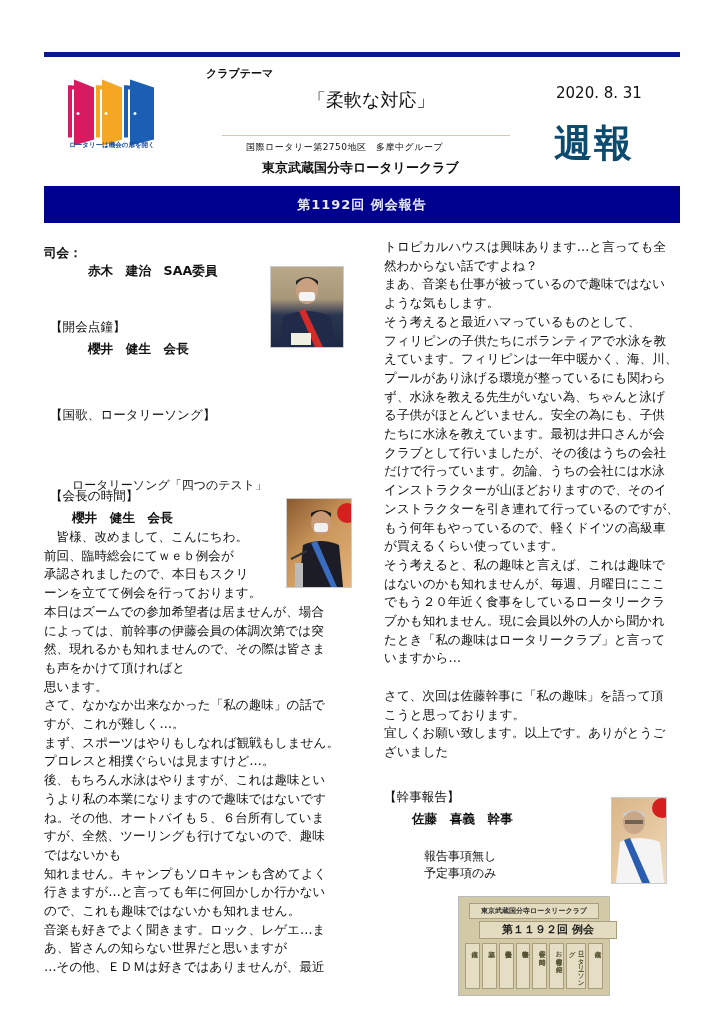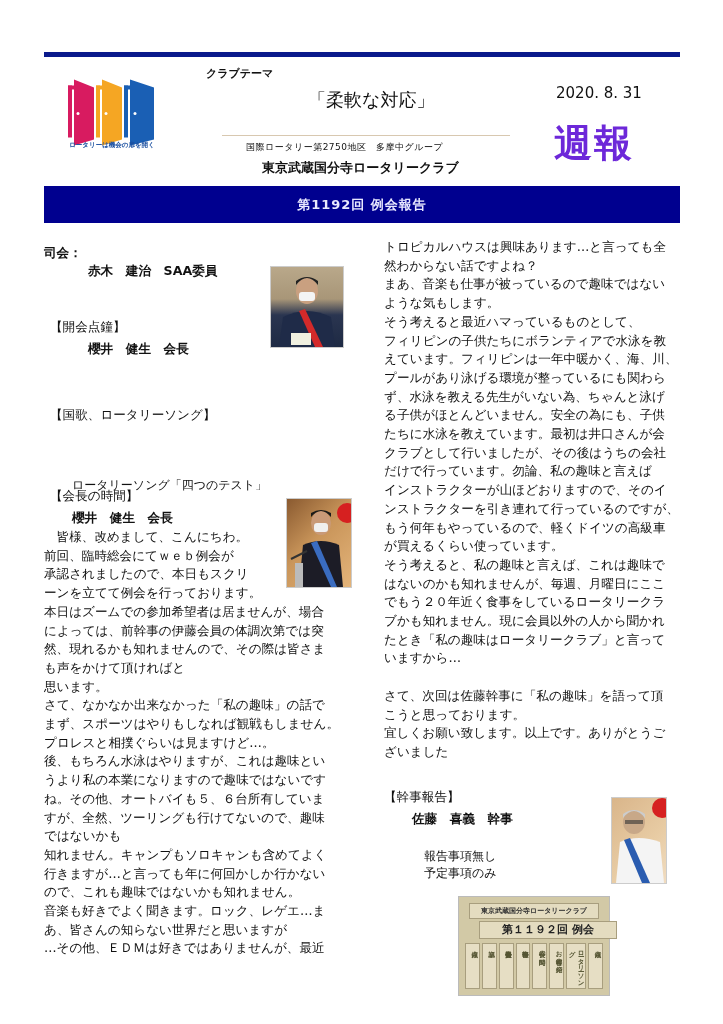--- a/index.html
+++ b/index.html
@@ -10,21 +10,21 @@
   .logo { left:62px; top:66px; width:100px; height:90px; }
   .logo-caption { left:62px; top:141px; width:100px; font-size:6.5px; text-align:center;
                   color:#1a4fa0; font-family:"DejaVu Sans",sans-serif; font-weight:bold; white-space:nowrap; }
   .theme-label { left:206px; top:66px; font-size:11px; font-weight:bold; font-family:"DejaVu Sans",sans-serif; }
   .theme { left:308px; top:88px; font-size:18px; font-family:"DejaVu Sans",sans-serif; }
   .divline { left:222px; top:135px; width:288px; height:1px; background:#d8c8b0; }
   .district { left:246px; top:141px; font-size:9px; font-family:"DejaVu Sans",sans-serif; letter-spacing:0.5px; }
   .clubname { left:262px; top:159px; font-size:13px; font-weight:bold; font-family:"DejaVu Sans",sans-serif; }
   .date { left:556px; top:84px; font-size:15px; font-family:"DejaVu Sans",sans-serif; }
   .weekly { left:554px; top:118px; font-size:38px; font-weight:bold; font-family:"DejaVu Sans",sans-serif;
-            color:#6d28d9; letter-spacing:2px; }
+            color:#0c4a6e; letter-spacing:2px; }
   .banner { left:44px; top:186px; width:636px; height:37px; background:#00008f;
             display:flex; align-items:center; justify-content:center; }
   .banner span { color:#e8e8ff; font-size:13px; font-weight:bold; font-family:"DejaVu Sans",sans-serif; letter-spacing:1px; }
   .t { font-size:12.6px; line-height:18.7px; white-space:nowrap; }
   .bold { font-weight:bold; font-family:"DejaVu Sans",sans-serif; }
   .photo { border:1px solid #ccc; overflow:hidden; }
   .col-right { left:384px; top:238px; }
   .col-right div { font-size:12.6px; line-height:18.7px; white-space:nowrap; }
   .blank { height:18.7px; }
 </style>
@@ -104,20 +104,21 @@
   <div class="t">　皆様、改めまして、こんにちわ。</div>
   <div class="t">前回、臨時総会にてｗｅｂ例会が</div>
   <div class="t">承認されましたので、本日もスクリ</div>
   <div class="t">ーンを立てて例会を行っております。</div>
   <div class="t">本日はズームでの参加希望者は居ませんが、場合</div>
   <div class="t">によっては、前幹事の伊藤会員の体調次第では突</div>
   <div class="t">然、現れるかも知れませんので、その際は皆さま</div>
   <div class="t">も声をかけて頂ければと</div>
   <div class="t">思います。</div>
   <div class="t">さて、なかなか出来なかった「私の趣味」の話で</div>
+  <div class="t">すが、これが難しく…。</div>
   <div class="t">まず、スポーツはやりもしなれば観戦もしません。</div>
   <div class="t">プロレスと相撲ぐらいは見ますけど…。</div>
   <div class="t">後、もちろん水泳はやりますが、これは趣味とい</div>
   <div class="t">うより私の本業になりますので趣味ではないです</div>
   <div class="t">ね。その他、オートバイも５、６台所有していま</div>
   <div class="t">すが、全然、ツーリングも行けてないので、趣味</div>
   <div class="t">ではないかも</div>
   <div class="t">知れません。キャンプもソロキャンも含めてよく</div>
   <div class="t">行きますが…と言っても年に何回かしか行かない</div>
   <div class="t">ので、これも趣味ではないかも知れません。</div>
@@ -132,21 +133,21 @@
   <div>まあ、音楽も仕事が被っているので趣味ではない</div>
   <div>ような気もします。</div>
   <div>そう考えると最近ハマっているものとして、</div>
   <div>フィリピンの子供たちにボランティアで水泳を教</div>
   <div>えています。フィリピンは一年中暖かく、海、川、</div>
   <div>プールがあり泳げる環境が整っているにも関わら</div>
   <div>ず、水泳を教える先生がいない為、ちゃんと泳げ</div>
   <div>る子供がほとんどいません。安全の為にも、子供</div>
   <div>たちに水泳を教えています。最初は井口さんが会</div>
   <div>クラブとして行いましたが、その後はうちの会社</div>
-  <div>だけで行っています。勿論、私の趣味と言えば</div>
+  <div>だけで行っています。勿論、うちの会社には水泳</div>
   <div>インストラクターが山ほどおりますので、そのイ</div>
   <div>ンストラクターを引き連れて行っているのですが、</div>
   <div>もう何年もやっているので、軽くドイツの高級車</div>
   <div>が買えるくらい使っています。</div>
   <div>そう考えると、私の趣味と言えば、これは趣味で</div>
   <div>はないのかも知れませんが、毎週、月曜日にここ</div>
   <div>でもう２０年近く食事をしているロータリークラ</div>
   <div>ブかも知れません。現に会員以外の人から聞かれ</div>
   <div>たとき「私の趣味はロータリークラブ」と言って</div>
   <div>いますから…</div>

